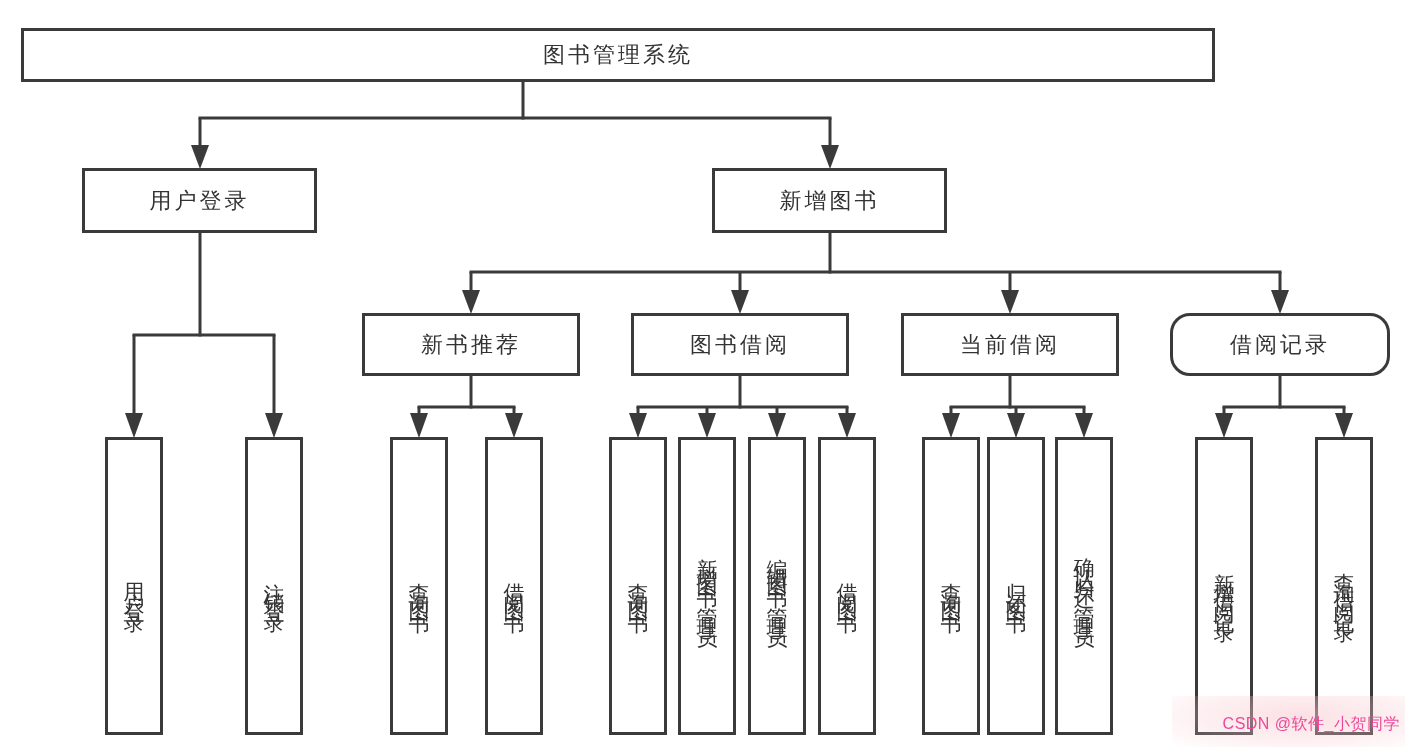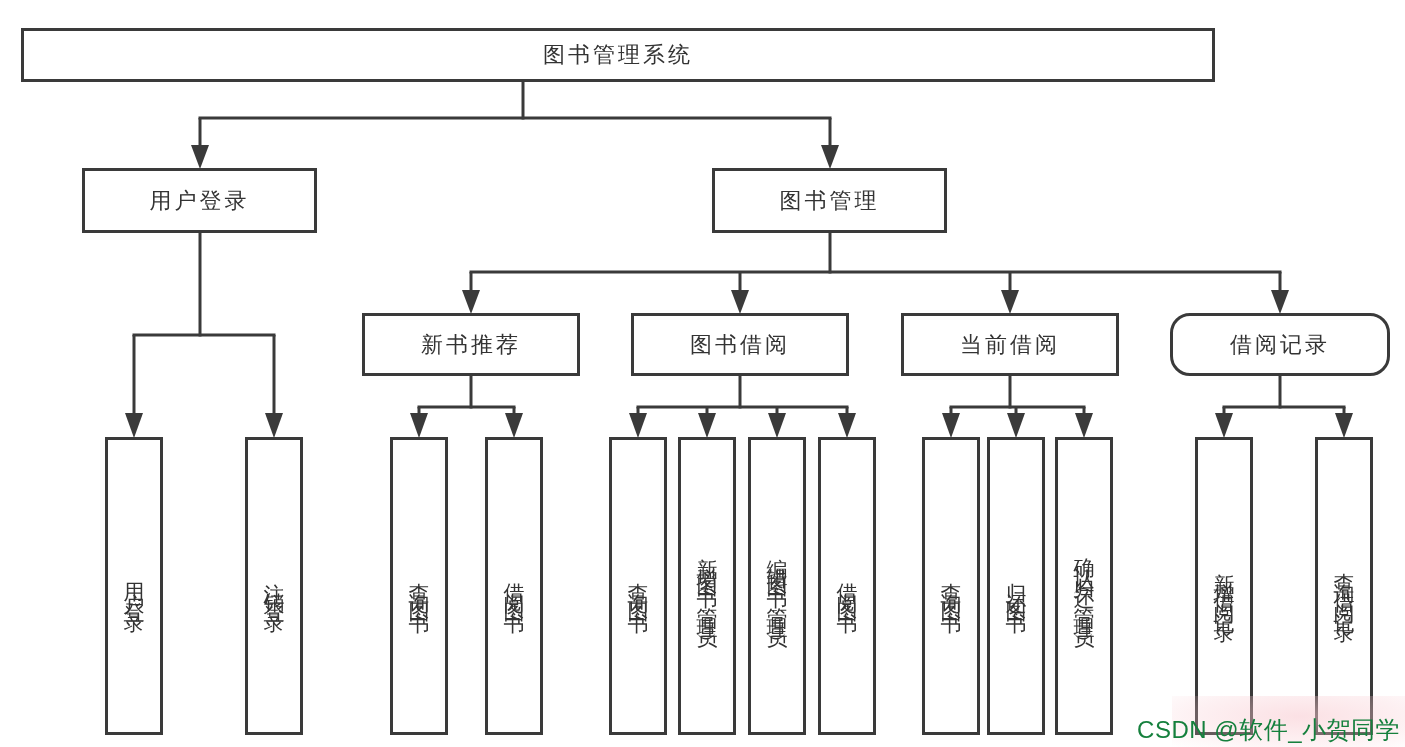--- a/index.html
+++ b/index.html
@@ -43,22 +43,22 @@
   #watermark-halo {
     position: absolute;
     left: 1172px; top: 696px;
     width: 233px; height: 51px;
     background: radial-gradient(ellipse at 55% 40%, rgba(248,199,206,0.55) 0%, rgba(248,199,206,0.25) 60%, rgba(248,199,206,0) 100%);
     pointer-events: none;
   }
   #watermark {
     position: absolute;
     right: 5px; top: 714px;
-    font-size: 24px;
-    color: #15803d;
+    font-size: 16px;
+    color: #ec4899;
     letter-spacing: 0.5px;
     white-space: nowrap;
   }
   svg path { stroke: #3a3a3a; stroke-width: 3; fill: none; }
   svg polygon { fill: #3a3a3a; stroke: none; }
 </style>
 </head>
 <body>
 
 <div id="canvas">
@@ -140,21 +140,21 @@
   </svg>
 
   <div class="node" style="left:21px; top:14px; width:1194px; height:54px;margin-top:14px;">
     <span class="h-label">图书管理系统</span>
   </div>
 
   <div class="node" style="left:82px; top:168px; width:235px; height:65px;">
     <span class="h-label">用户登录</span>
   </div>
   <div class="node" style="left:712px; top:168px; width:235px; height:65px;">
-    <span class="h-label">图书管理</span>
+    <span class="h-label">新增图书</span>
   </div>
 
   <div class="node" style="left:362px; top:313px; width:218px; height:63px;justify-content:center;">
     <span class="h-label">新书推荐</span>
   </div>
   <div class="node" style="left:631px; top:313px; width:218px; height:63px;">
     <span class="h-label">图书借阅</span>
   </div>
   <div class="node" style="left:901px; top:313px; width:218px; height:63px;">
     <span class="h-label">当前借阅</span>

